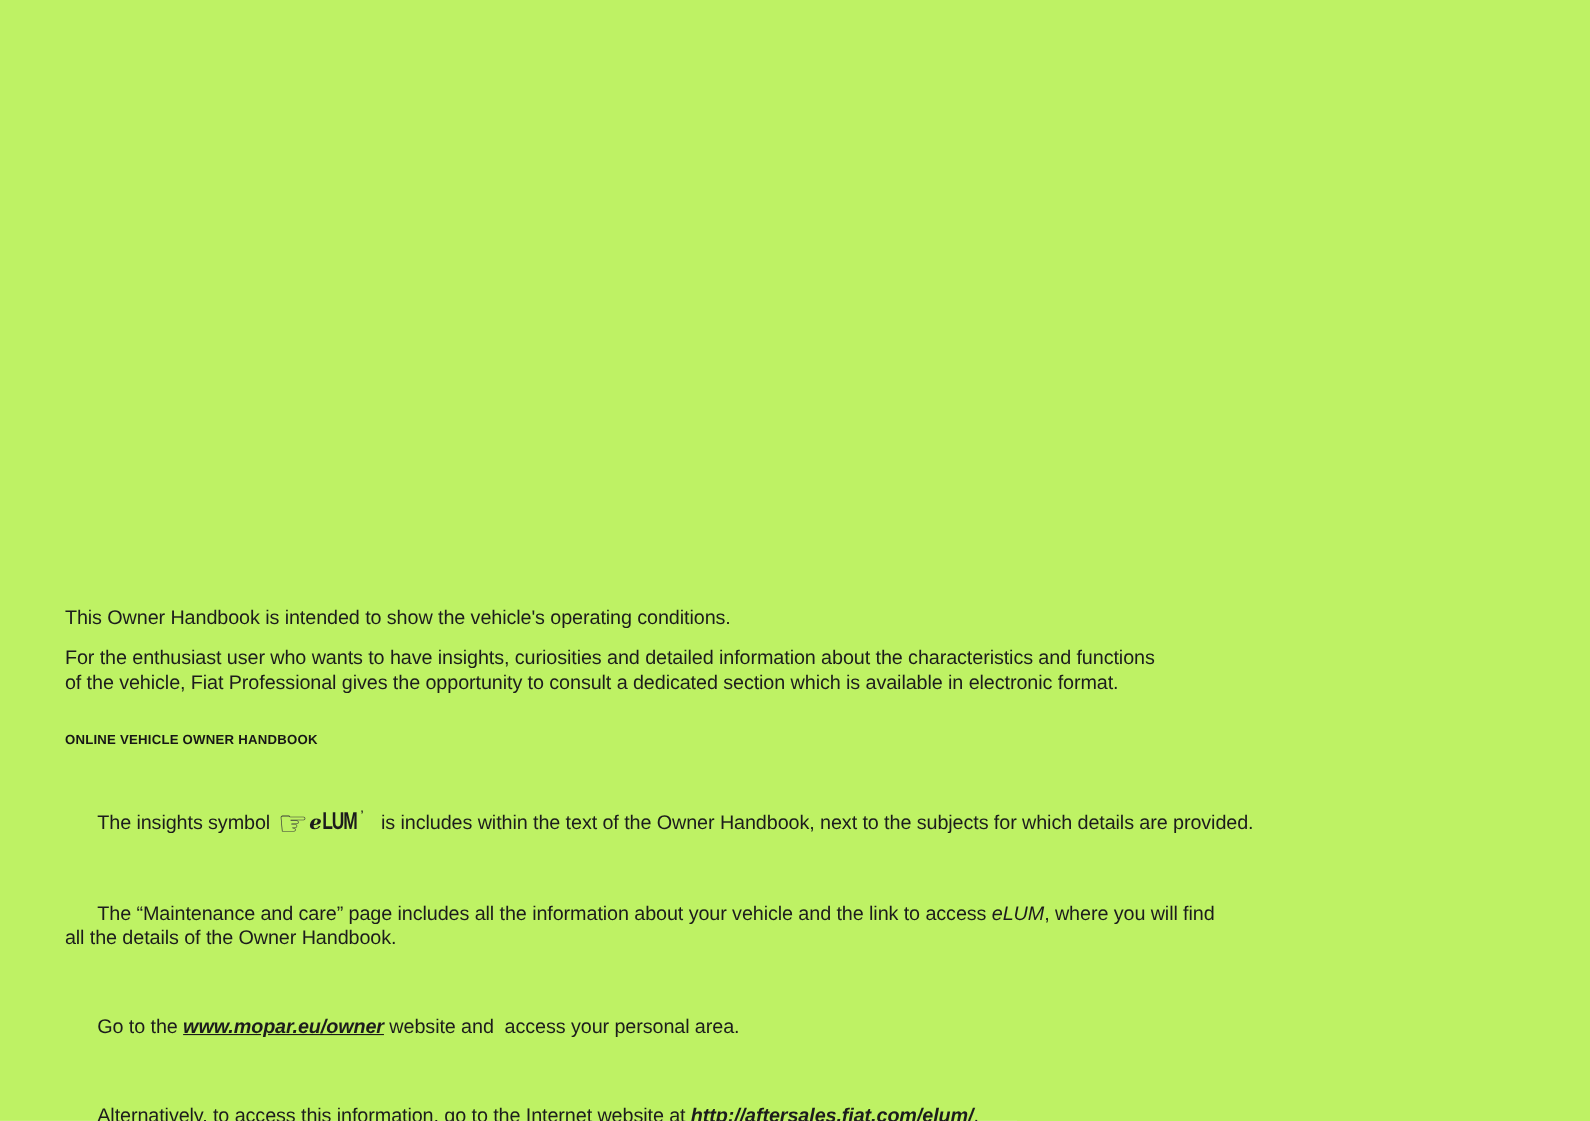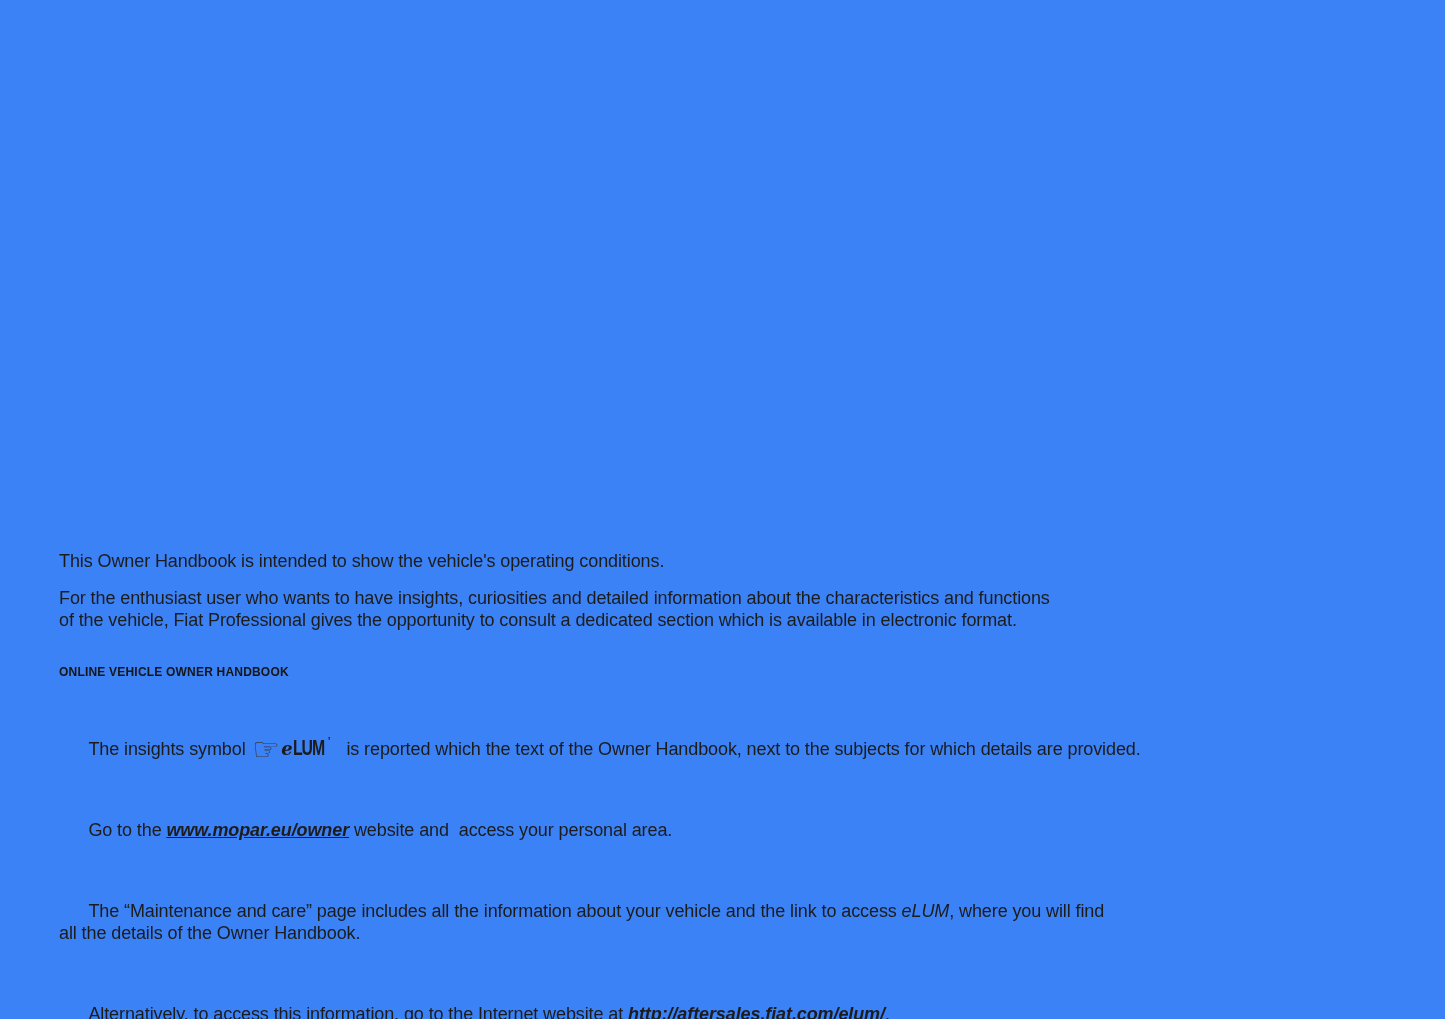--- a/index.html
+++ b/index.html
@@ -4,21 +4,21 @@
 <style>
   html, body {
     margin: 0;
     padding: 0;
     background: #ffffff;
   }
   .page {
     position: relative;
     width: 1445px;
     height: 1019px;
-    background: #3b82f6;
+    background: #bef264;
     overflow: hidden;
     font-family: "Liberation Sans", sans-serif;
     color: #1c1c1c;
   }
   .content {
     position: absolute;
     left: 59px;
     top: 550px;
     width: 1280px;
   }
@@ -91,30 +91,30 @@
   <div class="content">
 
     <p class="para">This Owner Handbook is intended to show the vehicle's operating conditions.</p>
 
     <p class="para">For the enthusiast user who wants to have insights, curiosities and detailed information about the characteristics and functions
 of the vehicle, Fiat Professional gives the opportunity to consult a dedicated section which is available in electronic format.</p>
 
     <h2 class="heading">ONLINE VEHICLE OWNER HANDBOOK</h2>
 
     <p class="para">
-      <span>The insights symbol </span><span class="hand-icon">☞</span><span class="elum-logo"><span class="elum-e">e</span><span class="elum-lum">LUM</span><span class="elum-mark">’</span></span><span> is reported which the text of the Owner Handbook, next to the subjects for which details are provided.</span>
-    </p>
-
-    <p class="para">
-      <span>Go to the </span><span class="link">www.mopar.eu/owner</span><span> website and  access your personal area.</span>
+      <span>The insights symbol </span><span class="hand-icon">☞</span><span class="elum-logo"><span class="elum-e">e</span><span class="elum-lum">LUM</span><span class="elum-mark">’</span></span><span> is includes within the text of the Owner Handbook, next to the subjects for which details are provided.</span>
     </p>
 
     <p class="para">
       <span>The “Maintenance and care” page includes all the information about your vehicle and the link to access </span><span class="italic">eLUM</span><span>, where you will find
 all the details of the Owner Handbook.</span>
+    </p>
+
+    <p class="para">
+      <span>Go to the </span><span class="link">www.mopar.eu/owner</span><span> website and  access your personal area.</span>
     </p>
 
     <p class="para">
       <span>Alternatively, to access this information, go to the Internet website at </span><span class="link">http://aftersales.fiat.com/elum/</span><span>.</span>
     </p>
 
   </div>
 </div>
 
 </body></html>

